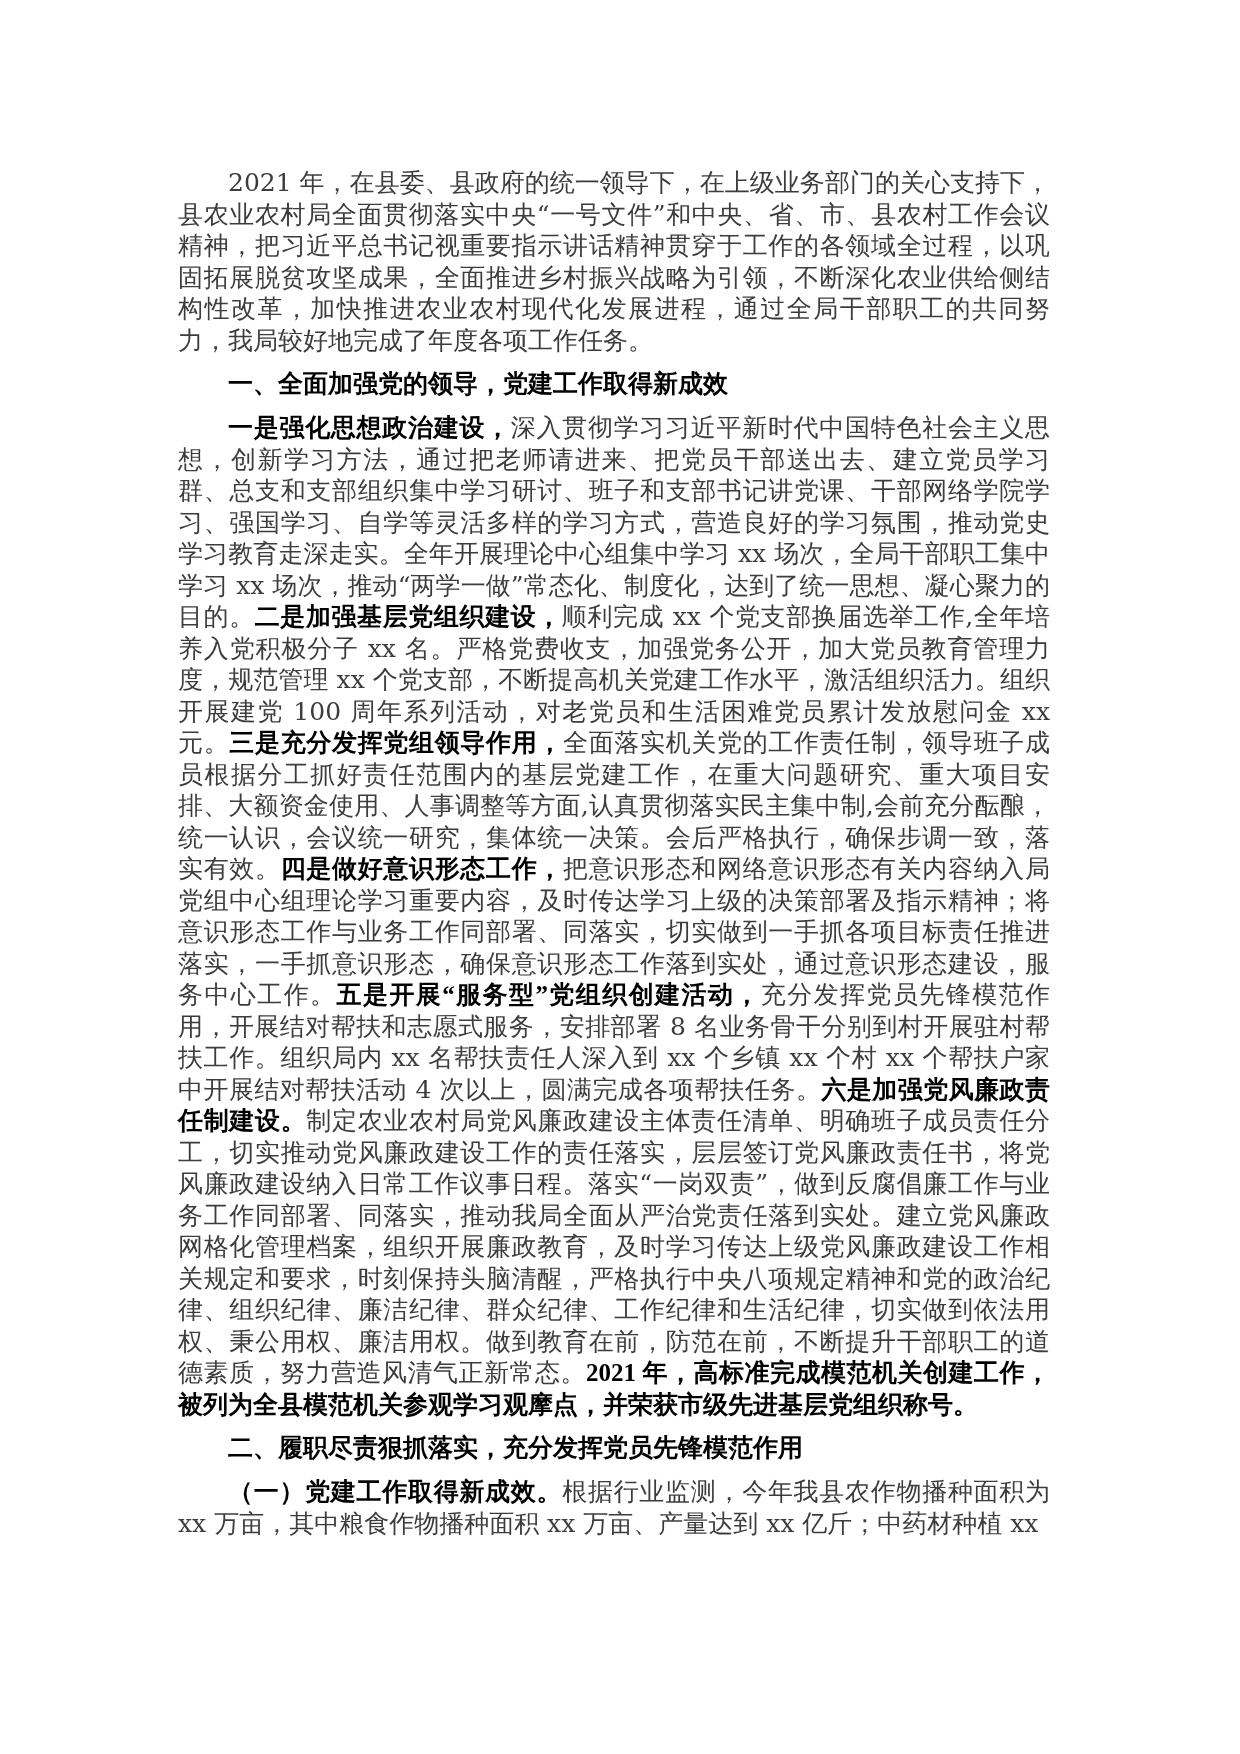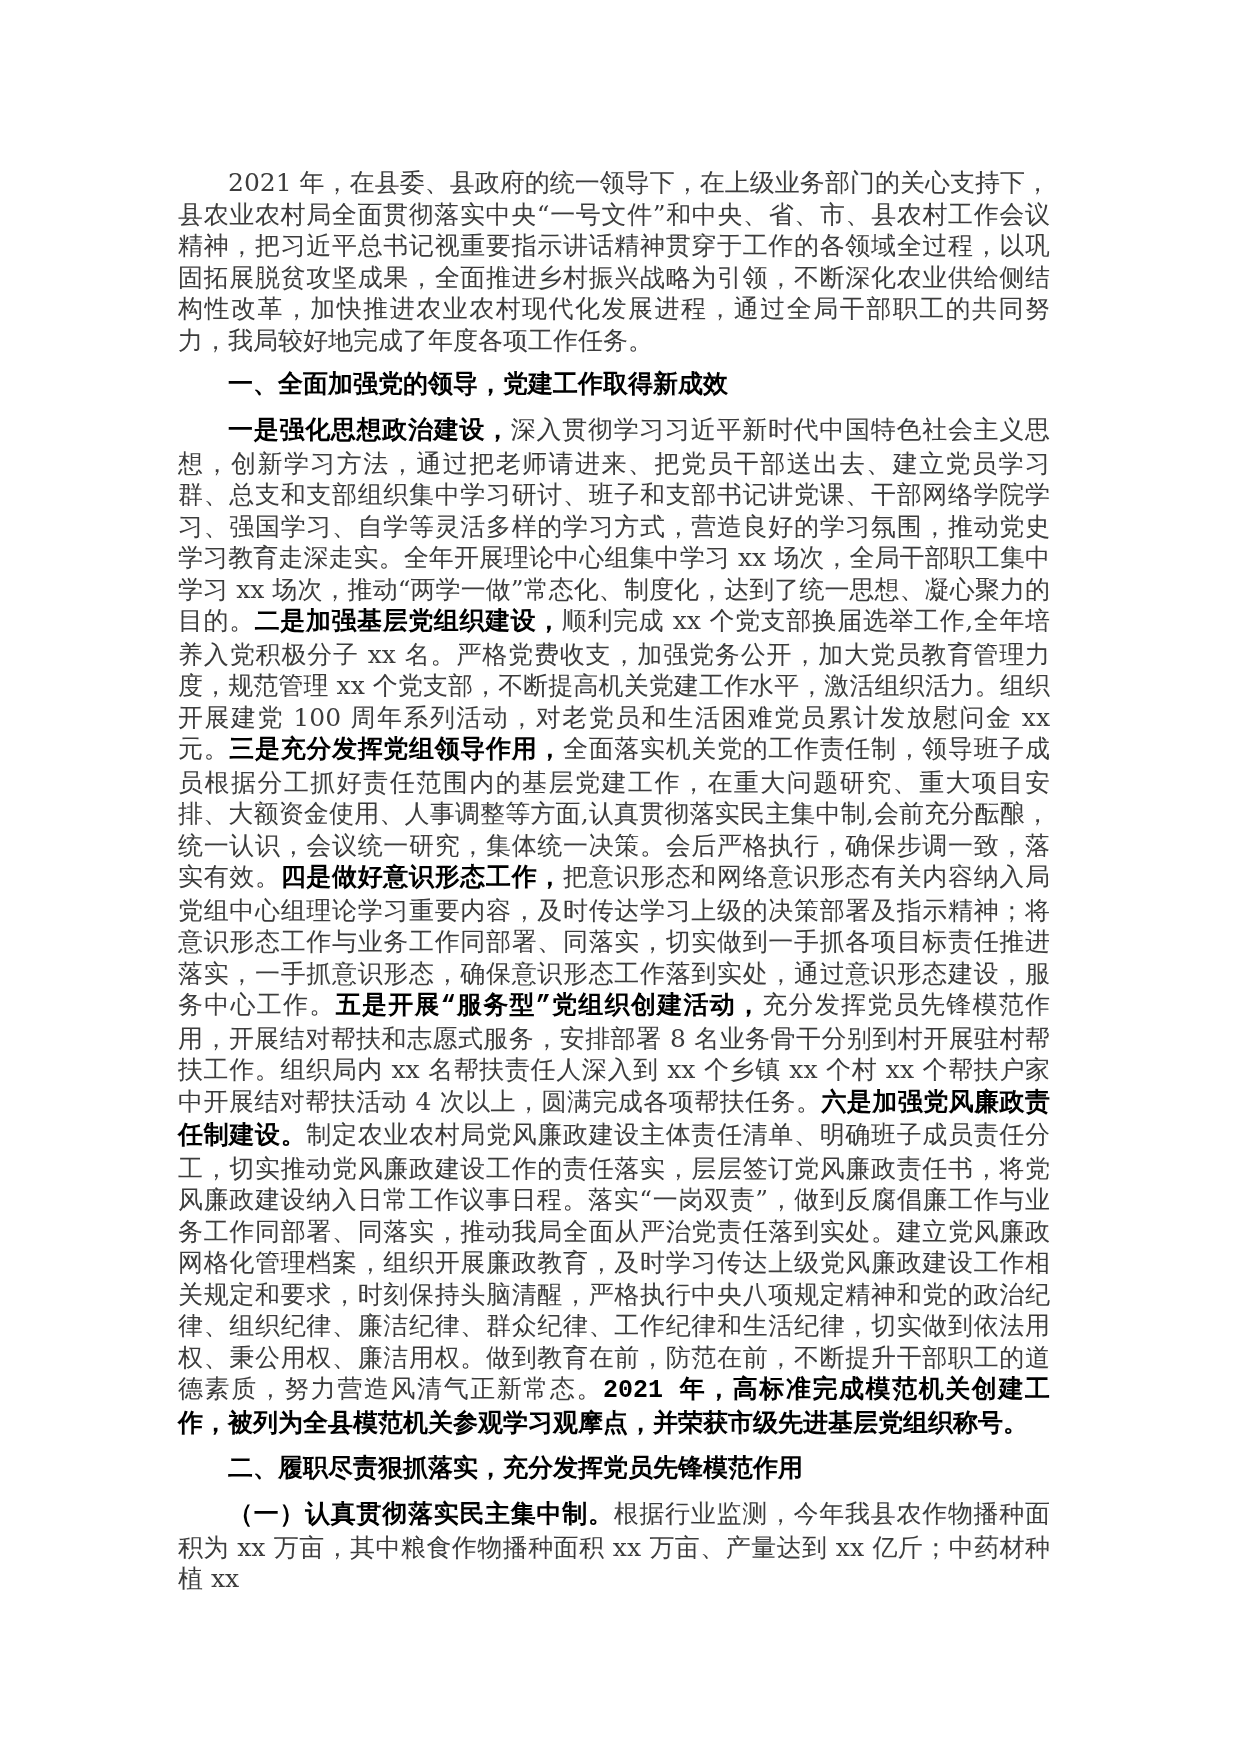--- a/index.html
+++ b/index.html
@@ -39,27 +39,27 @@
     text-align: justify;
     text-indent: 50px;
     font-family: "DejaVu Sans", "Liberation Sans", sans-serif;
   }
   .run {
     font-weight: 400;
   }
   .run-bold {
     font-weight: 700;
     color: #000000;
-    font-family: Liberation Mono, monospace;
+    font-family: Liberation Serif, serif;
   }
 </style>
 </head>
 <body>
 
 <div class="page">
   <div class="doc-body">
       <p class="para"><span class="run">2021 年，在县委、县政府的统一领导下，在上级业务部门的关心支持下，县农业农村局全面贯彻落实中央“一号文件”和中央、省、市、县农村工作会议精神，把习近平总书记视重要指示讲话精神贯穿于工作的各领域全过程，以巩固拓展脱贫攻坚成果，全面推进乡村振兴战略为引领，不断深化农业供给侧结构性改革，加快推进农业农村现代化发展进程，通过全局干部职工的共同努力，我局较好地完成了年度各项工作任务。</span></p>
       <p class="heading"><span class="run-bold">一、全面加强党的领导，党建工作取得新成效</span></p>
       <p class="para"><span class="run-bold">一是强化思想政治建设，</span><span class="run">深入贯彻学习习近平新时代中国特色社会主义思想，创新学习方法，通过把老师请进来、把党员干部送出去、建立党员学习群、总支和支部组织集中学习研讨、班子和支部书记讲党课、干部网络学院学习、强国学习、自学等灵活多样的学习方式，营造良好的学习氛围，推动党史学习教育走深走实。全年开展理论中心组集中学习 xx 场次，全局干部职工集中学习 xx 场次，推动“两学一做”常态化、制度化，达到了统一思想、凝心聚力的目的。</span><span class="run-bold">二是加强基层党组织建设，</span><span class="run">顺利完成 xx 个党支部换届选举工作,全年培养入党积极分子 xx 名。严格党费收支，加强党务公开，加大党员教育管理力度，规范管理 xx 个党支部，不断提高机关党建工作水平，激活组织活力。组织开展建党 100 周年系列活动，对老党员和生活困难党员累计发放慰问金 xx 元。</span><span class="run-bold">三是充分发挥党组领导作用，</span><span class="run">全面落实机关党的工作责任制，领导班子成员根据分工抓好责任范围内的基层党建工作，在重大问题研究、重大项目安排、大额资金使用、人事调整等方面,认真贯彻落实民主集中制,会前充分酝酿，统一认识，会议统一研究，集体统一决策。会后严格执行，确保步调一致，落实有效。</span><span class="run-bold">四是做好意识形态工作，</span><span class="run">把意识形态和网络意识形态有关内容纳入局党组中心组理论学习重要内容，及时传达学习上级的决策部署及指示精神；将意识形态工作与业务工作同部署、同落实，切实做到一手抓各项目标责任推进落实，一手抓意识形态，确保意识形态工作落到实处，通过意识形态建设，服务中心工作。</span><span class="run-bold">五是开展“服务型”党组织创建活动，</span><span class="run">充分发挥党员先锋模范作用，开展结对帮扶和志愿式服务，安排部署 8 名业务骨干分别到村开展驻村帮扶工作。组织局内 xx 名帮扶责任人深入到 xx 个乡镇 xx 个村 xx 个帮扶户家中开展结对帮扶活动 4 次以上，圆满完成各项帮扶任务。</span><span class="run-bold">六是加强党风廉政责任制建设。</span><span class="run">制定农业农村局党风廉政建设主体责任清单、明确班子成员责任分工，切实推动党风廉政建设工作的责任落实，层层签订党风廉政责任书，将党风廉政建设纳入日常工作议事日程。落实“一岗双责”，做到反腐倡廉工作与业务工作同部署、同落实，推动我局全面从严治党责任落到实处。建立党风廉政网格化管理档案，组织开展廉政教育，及时学习传达上级党风廉政建设工作相关规定和要求，时刻保持头脑清醒，严格执行中央八项规定精神和党的政治纪律、组织纪律、廉洁纪律、群众纪律、工作纪律和生活纪律，切实做到依法用权、秉公用权、廉洁用权。做到教育在前，防范在前，不断提升干部职工的道德素质，努力营造风清气正新常态。</span><span class="run-bold">2021 年，高标准完成模范机关创建工作，被列为全县模范机关参观学习观摩点，并荣获市级先进基层党组织称号。</span></p>
       <p class="heading"><span class="run-bold">二、履职尽责狠抓落实，充分发挥党员先锋模范作用</span></p>
-      <p class="para"><span class="run-bold">（一）认真贯彻落实民主集中制。</span><span class="run">根据行业监测，今年我县农作物播种面积为 xx 万亩，其中粮食作物播种面积 xx 万亩、产量达到 xx 亿斤；中药材种植 xx</span></p>
+      <p class="para"><span class="run-bold">（一）党建工作取得新成效。</span><span class="run">根据行业监测，今年我县农作物播种面积为 xx 万亩，其中粮食作物播种面积 xx 万亩、产量达到 xx 亿斤；中药材种植 xx</span></p>
     </div>
 </div>
 
 </body></html>

